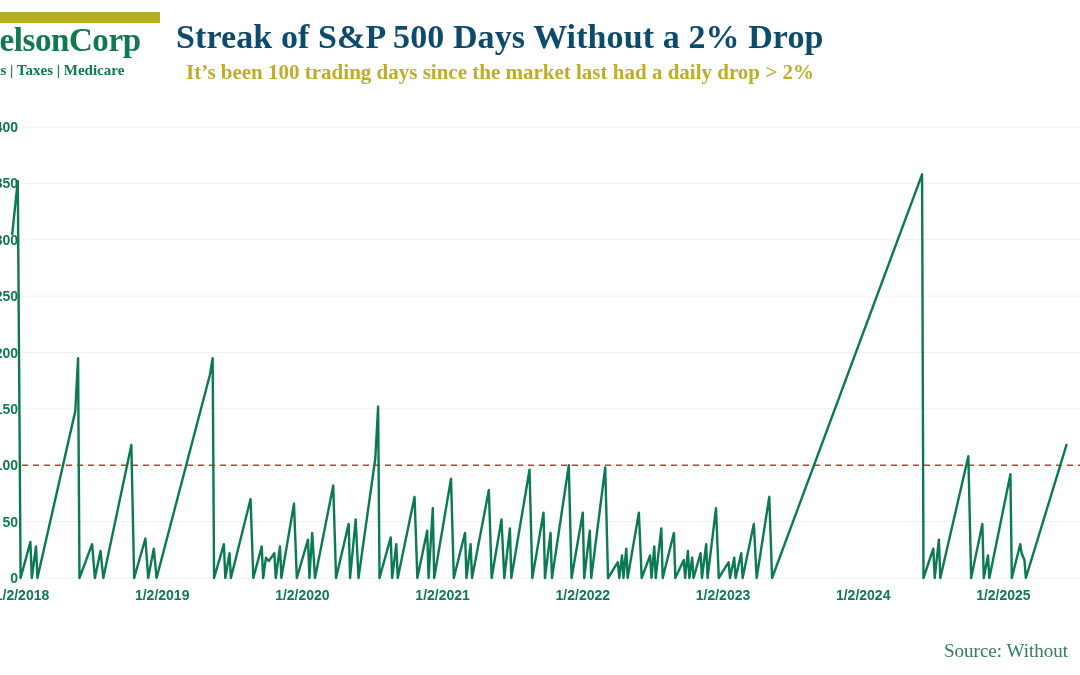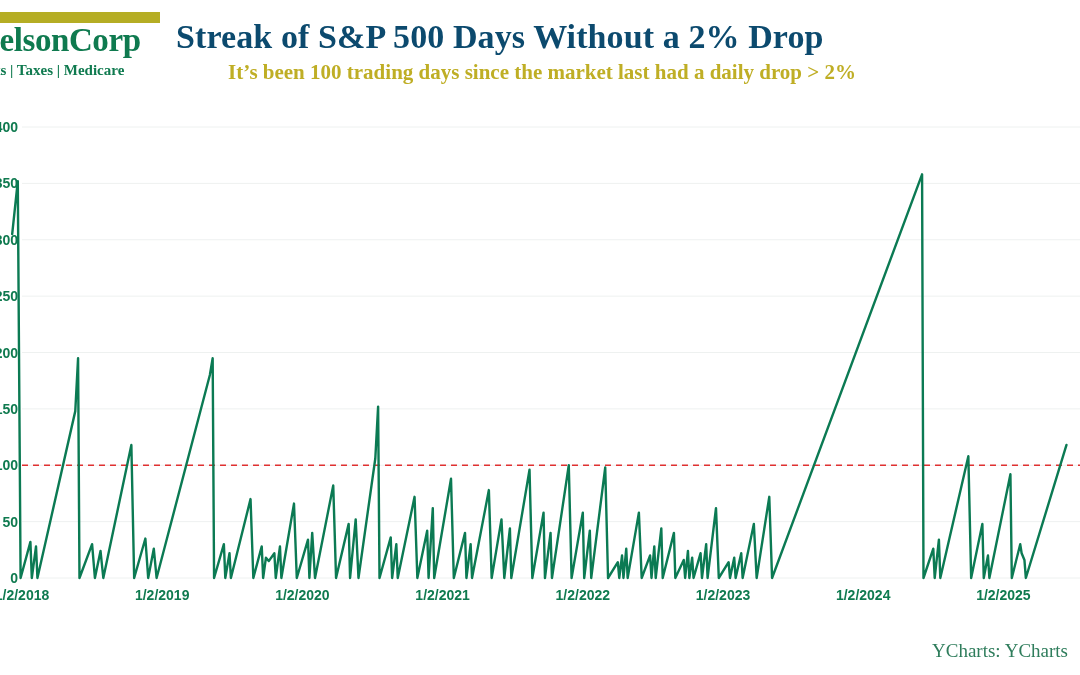--- a/index.html
+++ b/index.html
@@ -74,21 +74,20 @@
   }
   #subtitle {
     position: absolute;
     left: 186px;
     top: 60px;
     font-family: "Liberation Serif", serif;
     font-weight: bold;
     font-size: 21px;
     color: #bfae25;
     white-space: nowrap;
-    margin-left: 42px;
   }
 
   
   #chart-area {
     position: absolute;
     left: 0;
     top: 110px;
     width: 1080px;
     height: 500px;
   }
@@ -168,13 +167,13 @@
         <text x="582.8" y="490" text-anchor="middle" class="xtick-label">1/2/2022</text>
         <text x="723" y="490" text-anchor="middle" class="xtick-label">1/2/2023</text>
         <text x="863.1999999999999" y="490" text-anchor="middle" class="xtick-label">1/2/2024</text>
         <text x="1003.3999999999999" y="490" text-anchor="middle" class="xtick-label">1/2/2025</text>
       </g>
     <line id="threshold-line" x1="22" y1="355.25" x2="1080" y2="355.25" stroke="#e03131" stroke-width="1.4" stroke-dasharray="6 5"></line>
     <path id="series-path" fill="none" stroke="#0b7a53" stroke-width="2.4" stroke-linejoin="round" stroke-linecap="round" d="M12.19 124.11 L17.79 71.12 L20.60 468.00 L30.41 431.92 L31.81 468.00 L36.02 436.43 L37.42 468.00 L75.28 301.13 L78.08 248.14 L79.48 468.00 L92.10 434.18 L94.90 468.00 L100.51 440.94 L103.32 468.00 L131.36 334.95 L134.16 468.00 L145.38 428.54 L148.18 468.00 L153.79 438.69 L156.59 468.00 L209.87 265.05 L212.67 248.14 L214.07 468.00 L223.89 434.18 L225.29 468.00 L229.50 443.19 L230.90 468.00 L250.53 389.07 L253.33 468.00 L261.74 436.43 L263.14 468.00 L265.95 447.70 L268.75 451.09 L274.36 443.19 L275.76 468.00 L279.97 436.43 L281.37 468.00 L293.99 393.58 L296.79 468.00 L308.01 429.67 L309.41 468.00 L312.21 422.90 L315.02 468.00 L333.24 375.55 L336.05 468.00 L348.67 413.88 L350.07 468.00 L355.68 409.37 L358.48 468.00 L375.30 348.49 L378.11 296.62 L379.51 468.00 L390.73 427.41 L392.13 468.00 L396.33 434.18 L397.74 468.00 L414.56 386.82 L417.36 468.00 L427.18 420.64 L428.58 468.00 L432.79 398.09 L434.19 468.00 L451.01 368.78 L453.82 468.00 L465.03 422.90 L466.43 468.00 L470.64 434.18 L472.04 468.00 L488.87 380.06 L491.67 468.00 L501.48 409.37 L504.29 468.00 L509.90 418.39 L511.30 468.00 L529.52 359.76 L532.33 468.00 L543.54 402.61 L544.95 468.00 L550.55 422.90 L551.96 468.00 L568.78 355.25 L571.58 468.00 L582.80 402.61 L584.20 468.00 L589.81 420.64 L591.21 468.00 L605.23 357.50 L608.04 468.00 L617.85 452.21 L619.25 468.00 L622.06 445.45 L623.46 468.00 L626.26 438.69 L627.66 468.00 L638.88 402.61 L641.68 468.00 L650.10 445.45 L651.50 468.00 L654.30 436.43 L655.70 468.00 L661.31 418.39 L662.71 468.00 L673.93 422.90 L675.33 468.00 L683.74 449.96 L685.15 468.00 L687.95 440.94 L689.35 468.00 L692.16 447.70 L693.56 468.00 L700.57 443.19 L701.97 468.00 L706.18 434.18 L707.58 468.00 L715.99 398.09 L718.79 468.00 L728.61 452.21 L730.01 468.00 L734.22 447.70 L735.62 468.00 L741.23 443.19 L742.63 468.00 L753.84 413.88 L756.65 468.00 L769.27 386.82 L772.07 468.00 L922.08 64.35 L923.49 468.00 L933.30 438.69 L934.70 468.00 L938.91 429.67 L940.31 468.00 L968.35 346.23 L971.15 468.00 L982.37 413.88 L983.77 468.00 L987.98 445.45 L989.38 468.00 L1010.41 364.27 L1011.81 468.00 L1020.22 434.18 L1021.63 443.19 L1024.43 449.96 L1025.83 468.00 L1066.49 334.95"></path>
   </svg>
 </div>
 
-<div id="source">YCharts: YCharts</div>
+<div id="source">Source: Without</div>
 
 </body></html>

